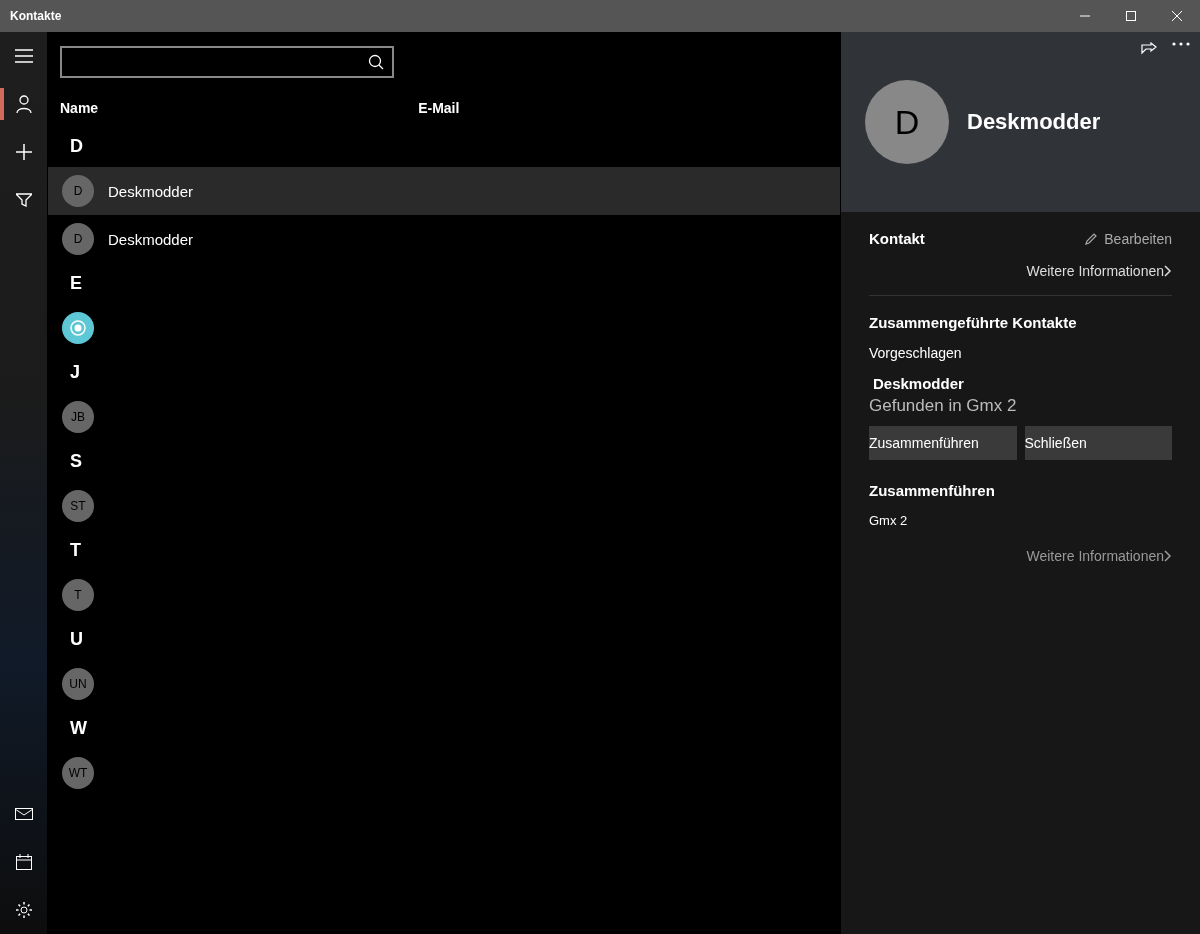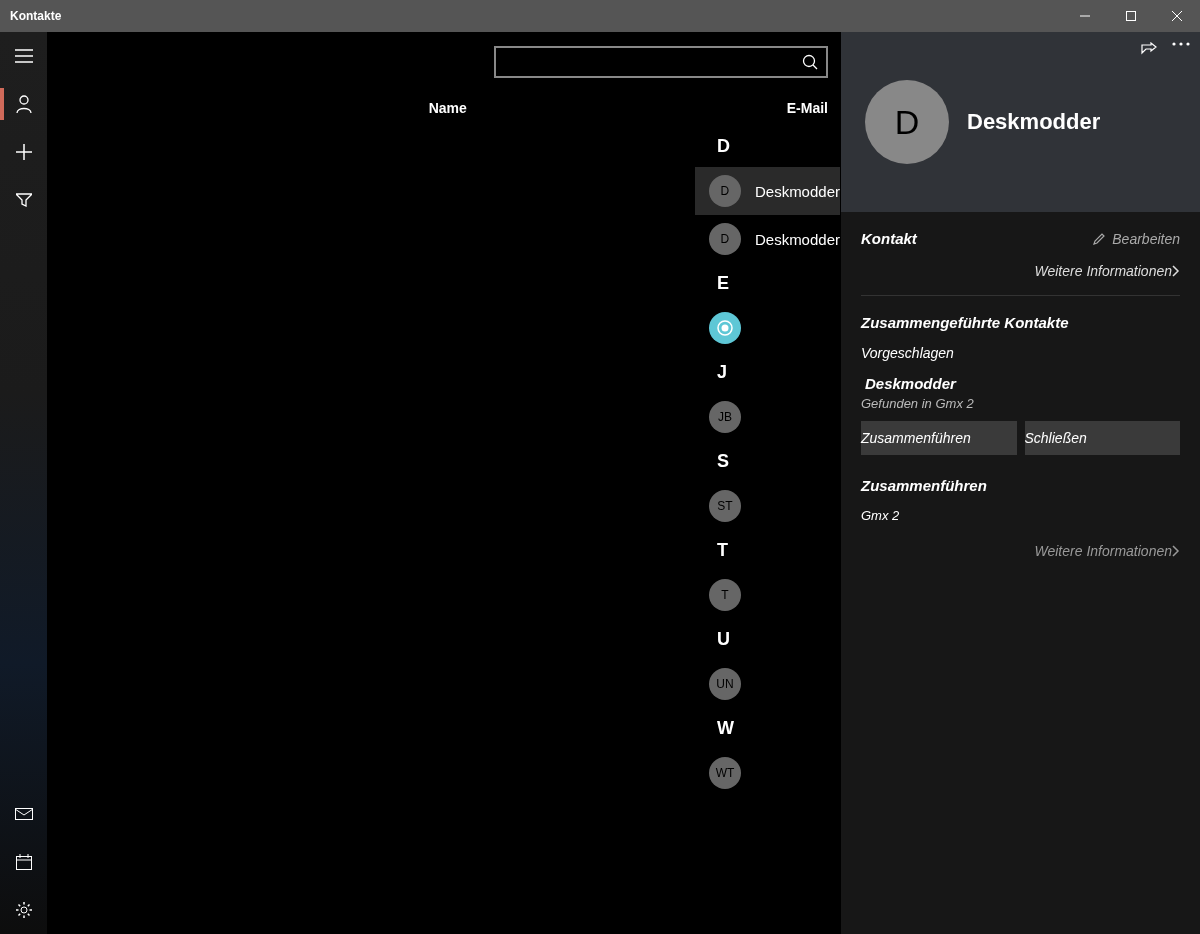--- a/index.html
+++ b/index.html
@@ -35,21 +35,21 @@
   }
   .navrail .navbtn.active::before {
     content: ""; position: absolute; left: 0; top: 8px; bottom: 8px; width: 4px;
     background: #d06a5a;
   }
   .navrail .spacer { flex: 1; }
 
   
   .listcol {
     width: 792px; background: #000; position: relative;
-    display: flex; flex-direction: column; align-items: flex-end;
+    display: flex; flex-direction: column;
   }
   .searchwrap { padding: 14px 12px 0 12px; }
   .searchbox {
     height: 32px; border: 2px solid #888; background: transparent;
     display: flex; align-items: center; padding: 0 8px;
     width: 334px;
   }
   .searchbox input {
     flex: 1; background: transparent; border: 0; outline: 0;
     color: #fff; font-size: 14px;
@@ -94,38 +94,38 @@
     position: absolute; top: 10px; right: 10px;
     display: flex; gap: 14px;
   }
   .detail .hero .tools .ico { color: #fff; }
   .detail .hero .bigavatar {
     width: 84px; height: 84px; border-radius: 50%;
     background: #888; display: flex; align-items: center; justify-content: center;
     font-size: 34px; color: #000;
   }
   .detail .hero .hname { font-size: 22px; font-weight: 700; }
-  .detail .body { padding: 18px 20px; flex: 1; overflow: hidden; font-style: italic; }
+  .detail .body { padding: 18px 28px; flex: 1; overflow: hidden; }
   .detail .sectiontop {
     display: flex; justify-content: space-between; align-items: center;
     margin-bottom: 16px;
   }
   .detail .sectiontop .kontakt { font-weight: 600; font-size: 15px; }
   .detail .sectiontop .editlink { color: #aaa; font-size: 14px; display: flex; align-items: center; gap: 6px; }
   .detail .moreinfo {
     text-align: right; font-size: 14px; color: #ddd;
     display: flex; justify-content: flex-end; align-items: center; gap: 0;
     padding-bottom: 16px;
   }
   .detail .moreinfo.dim { color: #999; }
   .detail .divider { border-top: 1px solid #333; margin-bottom: 18px; }
   .detail .subhead { font-weight: 600; font-size: 15px; margin-bottom: 14px; }
   .detail .subsub { font-size: 14px; margin-bottom: 14px; }
   .detail .suggestcard .sname { font-weight: 600; font-size: 15px; margin: 0 0 4px 4px; }
-  .detail .suggestcard .found { font-size: 13px; color: #bbb; margin-bottom: 10px; }
+  .detail .suggestcard .found { font-size: 17px; color: #bbb; margin-bottom: 10px; }
   .detail .btnrow { display: flex; gap: 8px; margin-bottom: 22px; }
   .detail .btn {
     flex: 1; height: 34px; background: #3a3a3a;
     display: flex; align-items: center; justify-content: flex-start;
     font-size: 14px;
   }
   .detail .linklabel { font-weight: 600; font-size: 15px; margin-bottom: 14px; }
   .detail .linkval { font-size: 13px; margin-bottom: 20px; }
 
   svg { display: block; }

